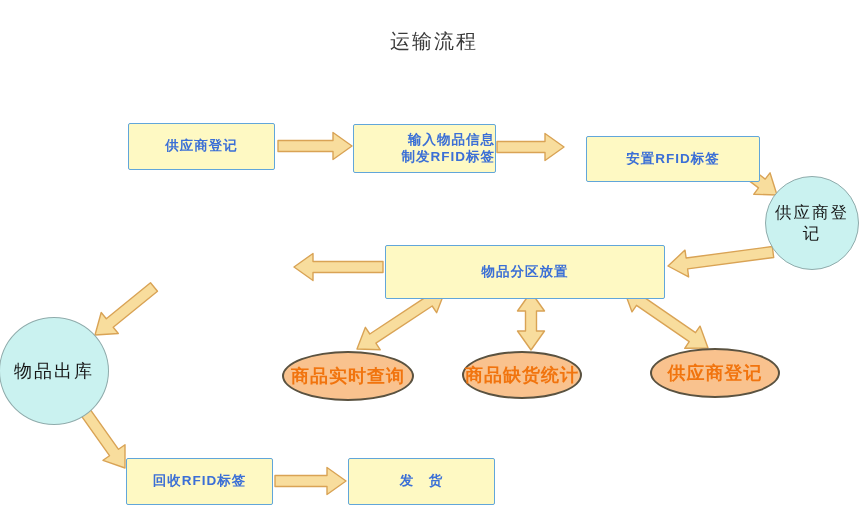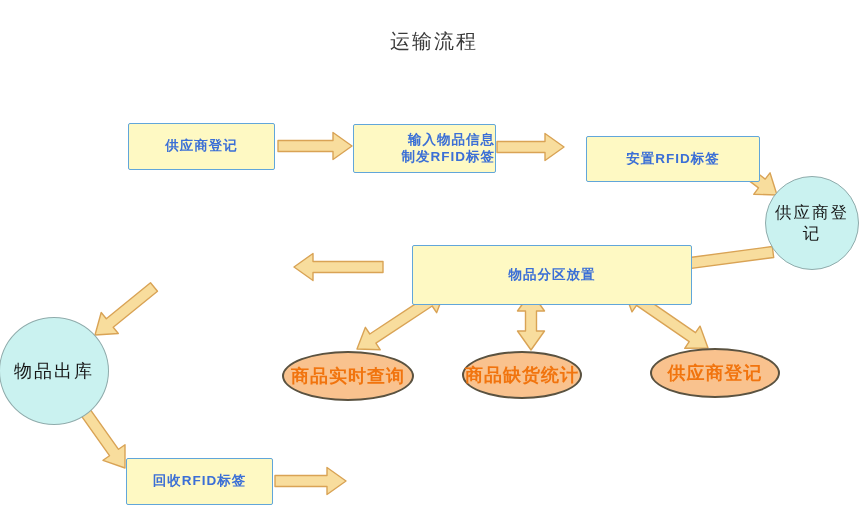--- a/index.html
+++ b/index.html
@@ -63,21 +63,21 @@
 
   <div class="node box" style="left:566px;top:136px;width:174px;height:46px;margin-left:20px;">
     <span>安置RFID标签</span>
   </div>
 
   <div class="node circle in" style="left:765px;top:176px;width:94px;height:94px;">
     <span>供应商登记</span>
   </div>
 
 
-  <div class="node box" style="left:385px;top:245px;width:280px;height:60px;margin-left:27px;">
+  <div class="node box" style="left:385px;top:245px;width:280px;height:54px;">
     <span>物品分区放置</span>
   </div>
 
   <div class="node ellipse" style="left:282px;top:351px;width:132px;height:50px;">
     <span>商品实时查询</span>
   </div>
 
   <div class="node ellipse" style="left:462px;top:351px;width:120px;height:48px;">
     <span>商品缺货统计</span>
   </div>
@@ -87,14 +87,17 @@
   </div>
 
   <div class="node circle out" style="left:-1px;top:317px;width:110px;height:108px;">
     <span>物品出库</span>
   </div>
 
   <div class="node box" style="left:126px;top:458px;width:147px;height:47px;">
     <span>回收RFID标签</span>
   </div>
 
+  <div class="node box" style="left:348px;top:458px;width:147px;height:47px;">
+    <span>发　货</span>
+  </div>
 
 </div>
 
 </body></html>

